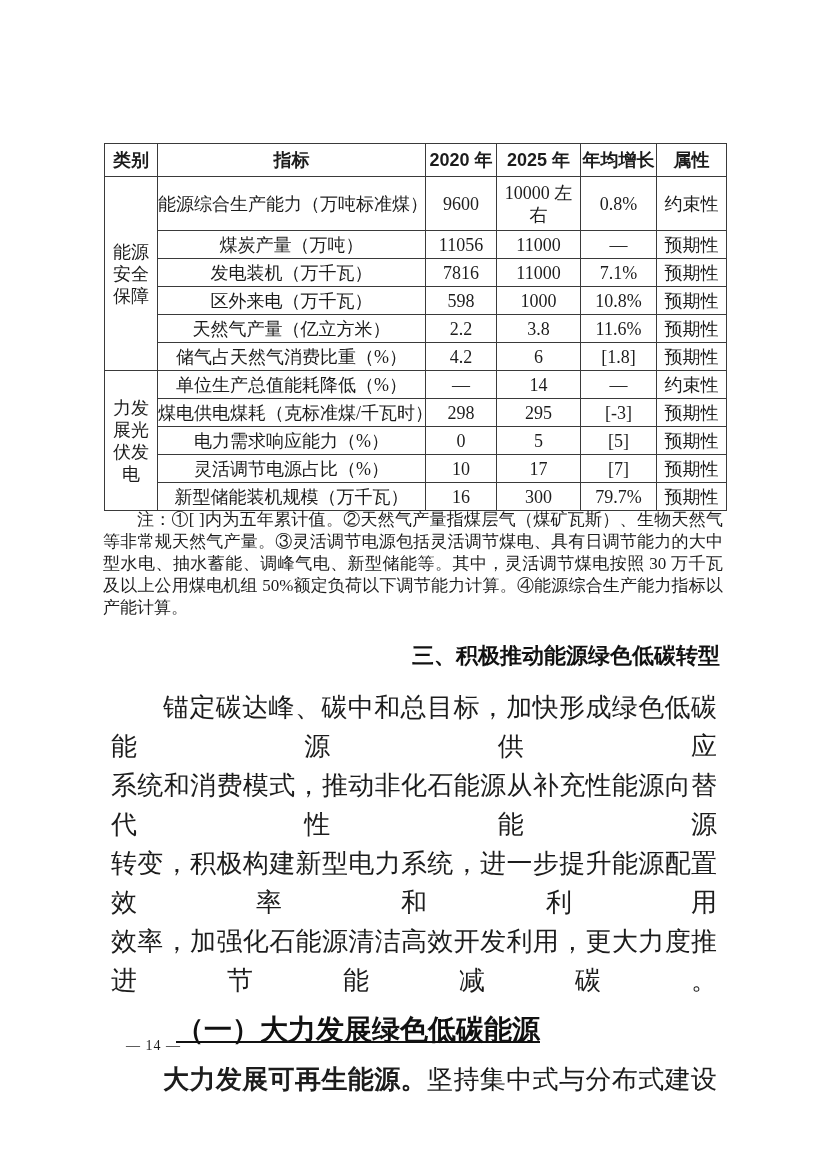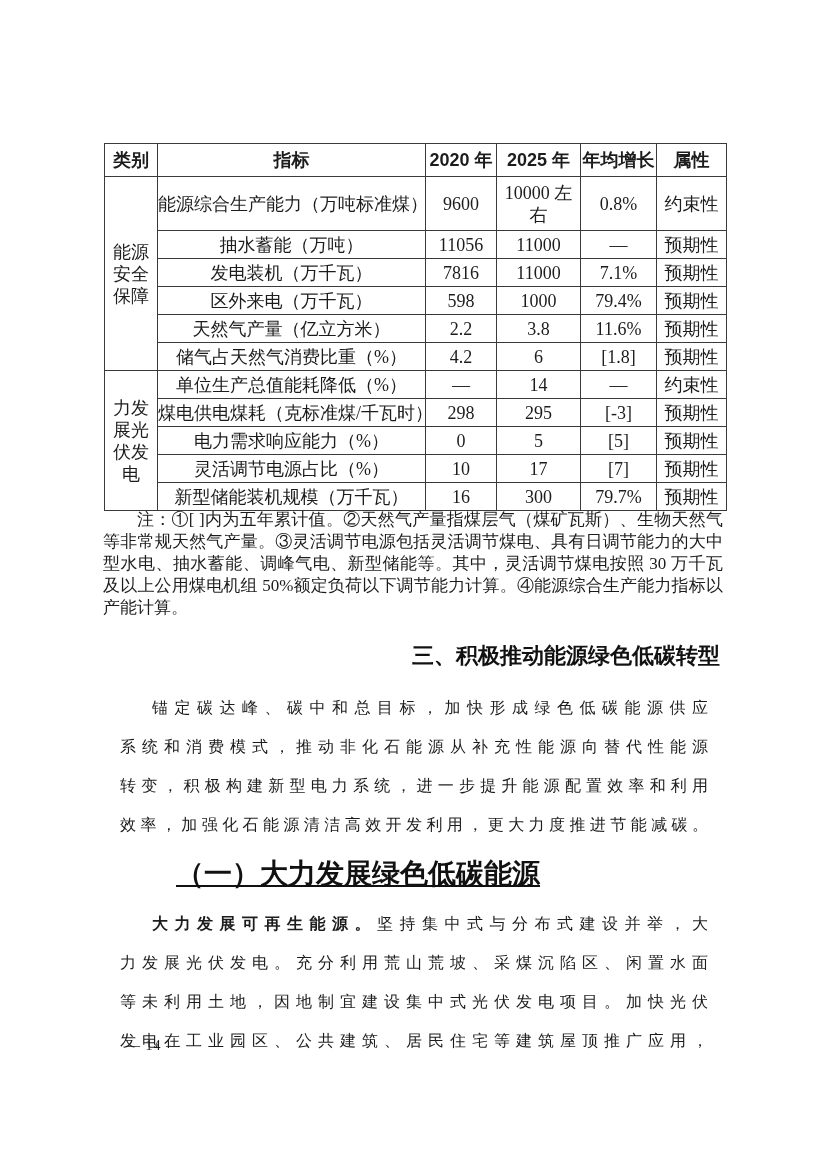--- a/index.html
+++ b/index.html
@@ -36,22 +36,22 @@
     text-indent:2em; color:#1c1c1c;
   }
 
   
   .section { position:absolute; left:108px; top:642px; width:612px; }
   .heading {
     margin:0; font-family:"Liberation Sans", sans-serif; font-weight:bold;
     font-size:22px; line-height:28px; text-indent:2em; color:#111;text-align:right;
   }
   .par {
-    font-size:16px; line-height:39px; text-align:justify; text-align-last:justify;
-    white-space:pre-line; text-indent:2em; margin:12px;
+    font-size:26px; line-height:39px; text-align:justify; text-align-last:justify;
+    white-space:pre-line; text-indent:2em; margin:3px;
   }
   .par1 { margin-top:18px; }
   .subheading {
     margin:12px; font-weight:bold; font-size:28px; line-height:36px;
     text-indent:2em; color:#111;text-decoration:underline;
   }
   .lead { font-weight:bold; }
 
   
   .footer {
@@ -86,38 +86,38 @@
     <tbody>
       <tr class="h-tall">
         <td class="cell-category" rowspan="6">能源安全保障</td>
         <td class="cell-indicator">能源综合生产能力（万吨标准煤）</td>
         <td>9600</td>
         <td>10000 左右</td>
         <td>0.8%</td>
         <td>约束性</td>
       </tr>
       <tr class="h-row">
-        <td class="cell-indicator">抽水蓄能（万吨）</td>
+        <td class="cell-indicator">煤炭产量（万吨）</td>
         <td>11056</td>
         <td>11000</td>
         <td>—</td>
         <td>预期性</td>
       </tr>
       <tr class="h-row">
         <td class="cell-indicator">发电装机（万千瓦）</td>
         <td>7816</td>
         <td>11000</td>
         <td>7.1%</td>
         <td>预期性</td>
       </tr>
       <tr class="h-row">
         <td class="cell-indicator">区外来电（万千瓦）</td>
         <td>598</td>
         <td>1000</td>
-        <td>79.4%</td>
+        <td>10.8%</td>
         <td>预期性</td>
       </tr>
       <tr class="h-row">
         <td class="cell-indicator">天然气产量（亿立方米）</td>
         <td>2.2</td>
         <td>3.8</td>
         <td>11.6%</td>
         <td>预期性</td>
       </tr>
       <tr class="h-row">

